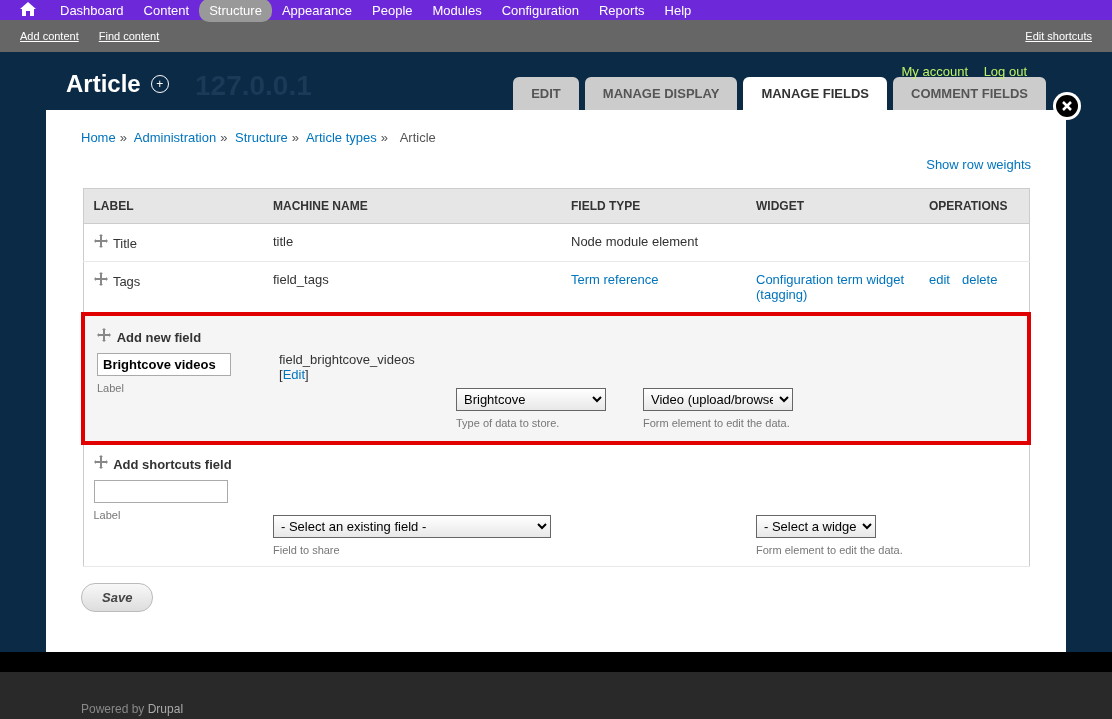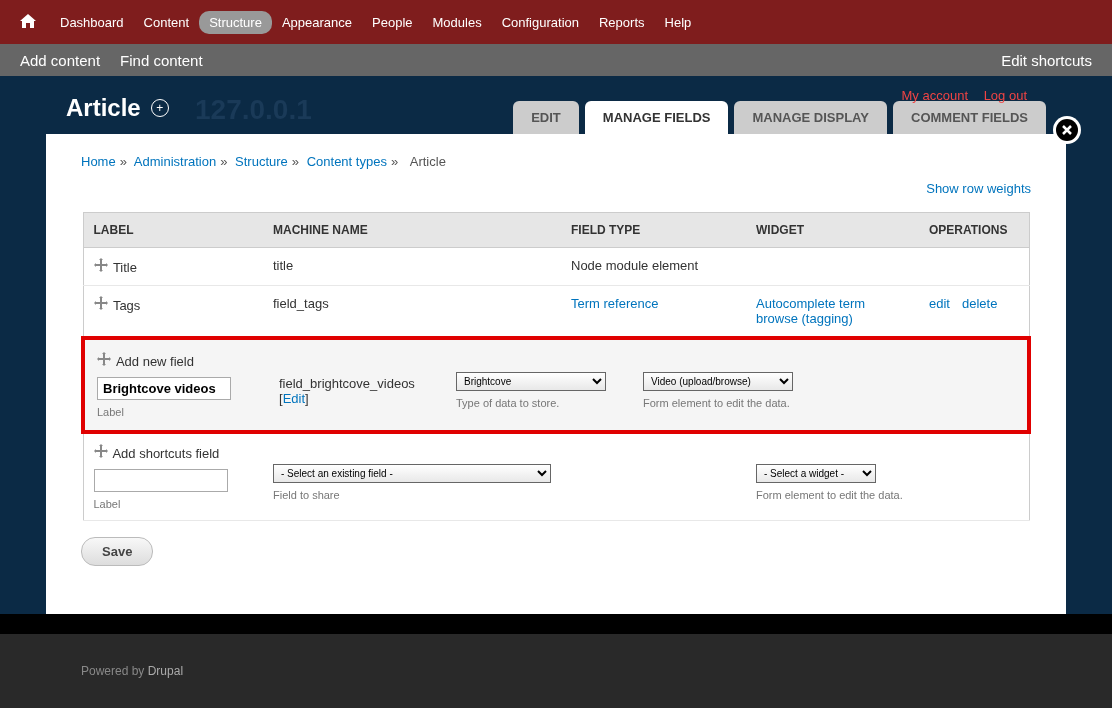--- a/index.html
+++ b/index.html
@@ -1,33 +1,33 @@
 <!DOCTYPE html>
 <html><head>
   <meta charset="utf-8">
   <style>
     * { box-sizing: border-box; margin: 0; padding: 0; }
     body { font-family: "Lucida Grande", Verdana, sans-serif; font-size: 13px; background: #fff; color: #333; }
     a { color: #0074bd; text-decoration: none; cursor: pointer; }
     
-    .toolbar { background: #7f1d1d; color: #fff; height: 44px; display: flex; align-items: center; padding: 0 10px; justify-content: space-between; }
+    .toolbar { background: #6d28d9; color: #fff; height: 20px; display: flex; align-items: center; padding: 0 10px; justify-content: space-between; }
     .toolbar-left, .toolbar-right { display: flex; align-items: center; gap: 4px; }
     .toolbar a { color: #fff; padding: 4px 10px; font-size: 13px; }
     .toolbar .active { background: #999; border-radius: 10px; }
     .home-icon svg { fill: #fff; }
     .toolbar-right strong { font-weight: bold; }
     .toggle-btn { background: #888; width: 24px; height: 24px; display: flex; align-items: center; justify-content: center; border-radius: 4px; margin-left: 8px; }
 
     .shortcut-bar { background: #666; color: #fff; height: 32px; display: flex; align-items: center; padding: 0 20px; justify-content: space-between; }
-    .shortcut-bar a { color: #fff; font-size: 15px; }
+    .shortcut-bar a { color: #fff; font-size: 11px; text-decoration: underline; }
     .shortcut-left { display: flex; gap: 20px; }
 
     .page-bg { background: #0b2a45; padding: 18px 0 0 0; position: relative; }
     .user-links { position: absolute; right: 85px; top: 12px; color: #4a6a88; font-size: 13px; }
-    .user-links a { color: #ef4444; margin-left: 12px; }
+    .user-links a { color: #bef264; margin-left: 12px; }
     .ghost-ip { position: absolute; left: 195px; top: 18px; color: #1a3a58; font-size: 28px; font-weight: bold; }
 
     .page-header { max-width: 1020px; margin: 0 auto; display: flex; align-items: flex-end; padding: 0 20px; }
     .page-title-wrap { flex: 1; display: flex; align-items: center; gap: 10px; padding-bottom: 12px; }
     .page-title { color: #fff; font-size: 24px; font-weight: bold; }
     .add-circle { width: 18px; height: 18px; border: 1.5px solid #fff; border-radius: 50%; display: flex; align-items: center; justify-content: center; color: #fff; font-size: 12px; cursor: pointer; }
     
     .tabs { display: flex; gap: 6px; }
     .tab { background: #ccc; padding: 9px 18px; font-size: 13px; font-weight: bold; color: #555; border-radius: 6px 6px 0 0; cursor: pointer; text-transform: uppercase; }
     .tab.active { background: #fff; color: #333; }
@@ -45,31 +45,31 @@
 
     table.fields { width: 100%; border-collapse: collapse; border: 1px solid #ccc; }
     table.fields th { background: #e6e6e6; text-align: left; padding: 10px 10px; font-size: 12px; font-weight: bold; border-bottom: 1px solid #ccc; color: #333; }
     table.fields td { padding: 10px 10px; font-size: 13px; border-bottom: 1px solid #e8e8e8; vertical-align: top; }
     table.fields tr.odd td { background: #f5f5f5; }
     
     .drag-handle { width: 16px; cursor: move; color: #999; display: inline-block; }
     .drag-handle svg { fill: #888; }
     
     .sub-label { color: #777; font-size: 11px; margin-top: 6px; }
-    .field-label-bold { font-weight: normal; }
+    .field-label-bold { font-weight: bold; }
     
     input[type=text] { border: 1px solid #aaa; padding: 3px 5px; font-size: 13px; width: 134px; font-weight: bold; }
-    select { border: 1px solid #666; padding: 2px 3px; font-size: 10px; background: linear-gradient(#fff, #e8e8e8); }
+    select { border: 1px solid #666; padding: 2px 3px; font-size: 13px; background: linear-gradient(#fff, #e8e8e8); margin-top: 40px; }
     select.wide { width: 150px; }
     select.wider { width: 278px; }
     select.med { width: 120px; }
     
     .ops a { margin-right: 12px; }
     
-    .save-btn { background: linear-gradient(#f8f8f8, #ddd); border: 1px solid #bbb; border-radius: 14px; padding: 6px 20px; font-size: 13px; font-weight: bold; color: #444; cursor: pointer; margin-top: 16px; }
+    .save-btn { background: linear-gradient(#f8f8f8, #ddd); border: 1px solid #bbb; border-radius: 14px; padding: 6px 20px; font-size: 13px; font-weight: bold; color: #444; cursor: pointer; margin-top: 16px; font-style: italic; }
 
     .footer { background: #292929; color: #888; padding: 30px 0; }
     .footer-inner { max-width: 1020px; margin: 0 auto; padding: 0 35px; font-size: 12px; }
     .footer a { color: #aaa; }
     
     .black-strip { background: #000; height: 20px; }
   </style>
 </head>
 <body>
 
@@ -98,39 +98,39 @@
     <a href="#">Log out</a>
   </div>
   <div class="ghost-ip">127.0.0.1</div>
   <div class="page-header">
     <div class="page-title-wrap">
       <div class="page-title">Article</div>
       <div class="add-circle">+</div>
     </div>
     <div class="tabs" id="tabs">
         <div class="tab">EDIT</div>
+        <div class="tab">MANAGE DISPLAY</div>
         <div class="tab active">MANAGE FIELDS</div>
-        <div class="tab">MANAGE DISPLAY</div>
         <div class="tab">COMMENT FIELDS</div>
       </div>
   </div>
 
   <div class="overlay">
     <div class="close-btn">
       <svg width="24" height="24" viewBox="0 0 24 24">
           <circle cx="12" cy="12" r="11"></circle>
           <path d="M8 8 L16 16 M16 8 L8 16"></path>
         </svg>
     </div>
     
     <div class="breadcrumb">
       <a href="#">Home</a><span>»</span>
       <a href="#">Administration</a><span>»</span>
       <a href="#">Structure</a><span>»</span>
-      <a href="#">Content types</a><span>»</span>
+      <a href="#">Article types</a><span>»</span>
       <span>Article</span>
     </div>
 
     <div class="row-weights">
       <a href="#">Show row weights</a>
     </div>
 
     <table class="fields">
       <thead>
         <tr>
@@ -150,21 +150,21 @@
     <td><span>Node module element</span></td>
     <td></td>
     <td class="ops"></td>
           </tr>
           <tr>
     <td><span class="drag-handle"><svg width="14" height="14" viewBox="0 0 14 14">
                   <path d="M7 0 L9 2 L8 2 L8 6 L12 6 L12 5 L14 7 L12 9 L12 8 L8 8 L8 12 L9 12 L7 14 L5 12 L6 12 L6 8 L2 8 L2 9 L0 7 L2 5 L2 6 L6 6 L6 2 L5 2 Z"></path>
                 </svg></span> <span>Tags</span></td>
     <td>field_tags</td>
     <td><a href="#">Term reference</a></td>
-    <td><a href="#">Autocomplete term browse (tagging)</a></td>
+    <td><a href="#">Configuration term widget (tagging)</a></td>
     <td class="ops"><a href="#">edit</a><a href="#">delete</a></td>
           </tr>
         </tbody>
       <tbody>
         <tr class="odd">
             <td colspan="5" style="padding:0; border:4px solid #e00000;">
           <table style="width:100%; border:none;">
                 <tbody>
                   <tr>
             <td style="width:180px; border:none;">

